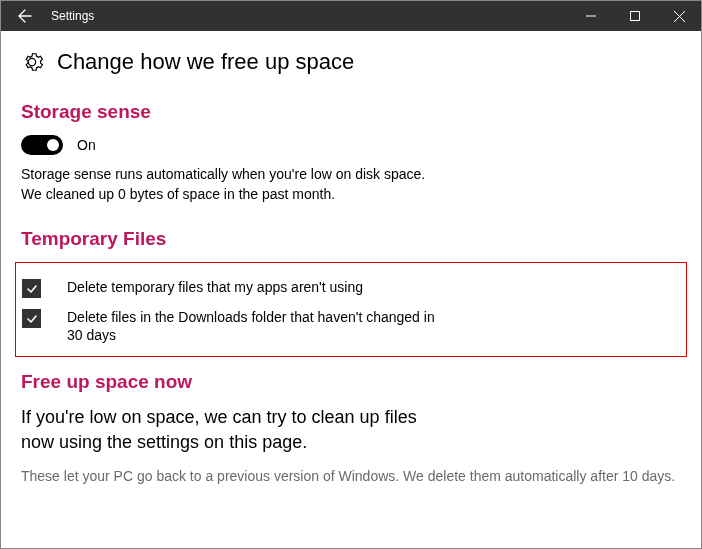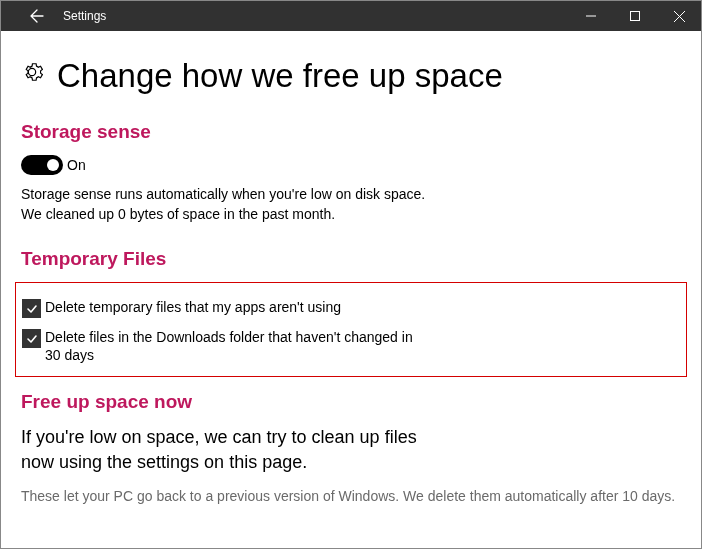--- a/index.html
+++ b/index.html
@@ -10,21 +10,21 @@
       height: 549px;
       overflow: hidden;
       border: 1px solid #888;
     }
     .titlebar {
       background: #313131;
       color: #fff;
       height: 30px;
       display: flex;
       align-items: center;
-      padding-left: 16px;
+      padding-left: 4px;
     }
     .back-btn {
       width: 40px;
       height: 30px;
       display: flex;
       align-items: center;
       justify-content: center;
       cursor: pointer;
     }
     .title-text {
@@ -48,35 +48,34 @@
       padding: 12px 20px 20px 20px;
     }
     .header-row {
       display: flex;
       align-items: center;
       gap: 14px;
       margin-bottom: 26px;
       margin-top: 6px;
     }
     .page-title {
-      font-size: 33px;
+      font-size: 22px;
       font-weight: 400;
       color: #000;
-      margin-top: 8px;
     }
     .section-heading {
       font-size: 19px;
       font-weight: 700;
       color: #be185d;
       margin-bottom: 12px;
     }
     .toggle-row {
       display: flex;
       align-items: center;
-      gap: 4px;
+      gap: 14px;
       margin-bottom: 10px;
     }
     .toggle {
       width: 42px;
       height: 20px;
       border-radius: 10px;
       background: #000;
       position: relative;
       cursor: pointer;
     }
@@ -100,21 +99,21 @@
       margin-bottom: 24px;
     }
     .highlight-box {
       border: 1.5px solid #d40000;
       padding: 10px 6px 6px 6px;
       margin: 0 -6px 14px -6px;
     }
     .check-row {
       display: flex;
       align-items: flex-start;
-      gap: 4px;
+      gap: 26px;
       font-size: 14px;
       color: #000;
       padding: 5px 0;
     }
     .checkbox {
       width: 19px;
       height: 19px;
       flex-shrink: 0;
       border: 1px solid #222;
       display: flex;

